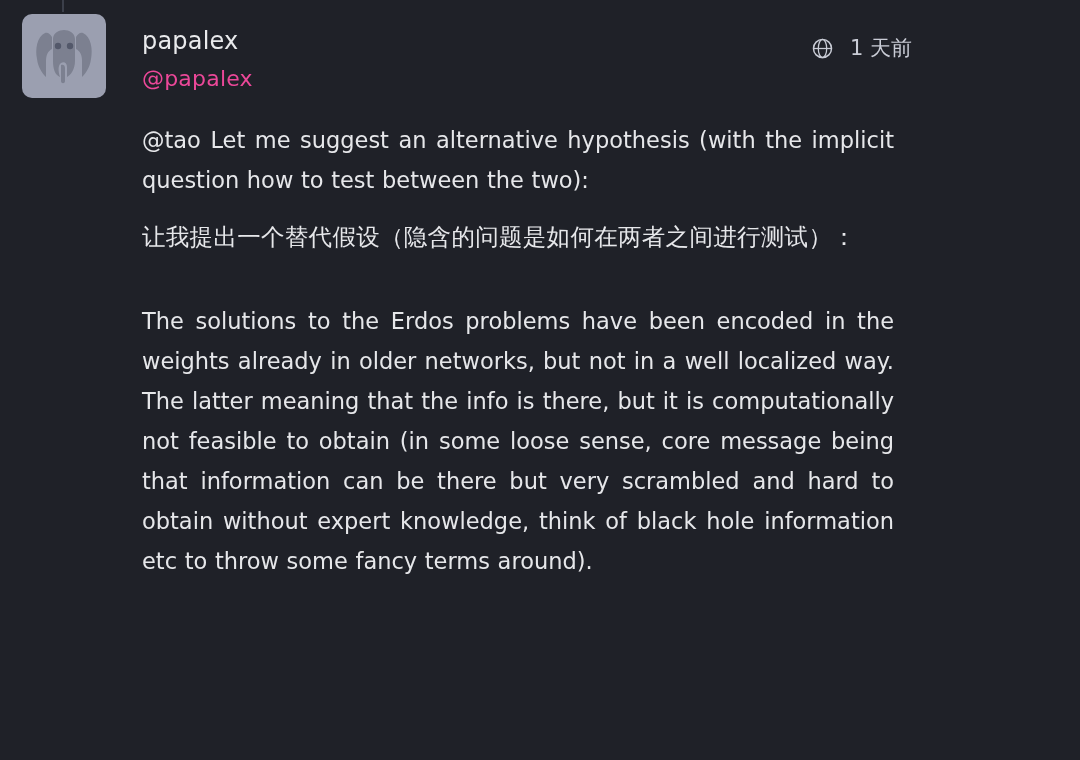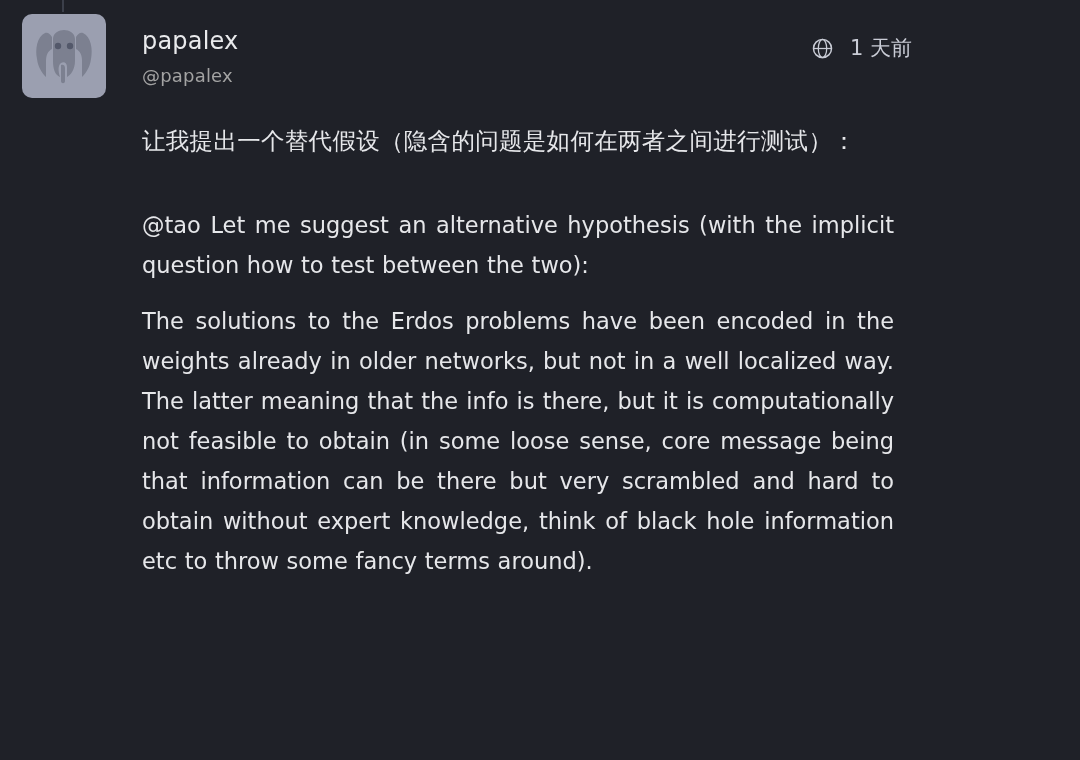--- a/index.html
+++ b/index.html
@@ -58,22 +58,22 @@
     padding-top: 14px;
     line-height: 1.15;
   }
   .display-name {
     font-size: 24px;
     font-weight: 400;
     color: #e9eaec;
     letter-spacing: 0.2px;
   }
   .handle {
-    font-size: 18px;
-    color: #a3a3a3;
+    font-size: 22px;
+    color: #ec4899;
     margin-top: 10px;
     letter-spacing: 0.2px;
   }
 
   .meta {
     position: absolute;
     right: 0;
     top: 20px;
     display: flex;
     align-items: center;
@@ -152,18 +152,18 @@
           <circle cx="10" cy="10" r="8.6" fill="none" stroke="#c9ccd6" stroke-width="1.4"></circle>
           <ellipse cx="10" cy="10" rx="4" ry="8.6" fill="none" stroke="#c9ccd6" stroke-width="1.2"></ellipse>
           <line x1="1.4" y1="10" x2="18.6" y2="10" stroke="#c9ccd6" stroke-width="1.2"></line>
         </svg>
       </span>
       <span>1 天前</span>
     </div>
   </div>
 
   <div class="body">
+    <p class="para tight">@tao Let me suggest an alternative hypothesis (with the implicit question how to test between the two):</p>
     <p class="para cjk spaced-after">让我提出一个替代假设（隐含的问题是如何在两者之间进行测试）：</p>
-    <p class="para tight">@tao Let me suggest an alternative hypothesis (with the implicit question how to test between the two):</p>
     <p class="para">The solutions to the Erdos problems have been encoded in the weights already in older networks, but not in a well localized way. The latter meaning that the info is there, but it is computationally not feasible to obtain (in some loose sense, core message being that information can be there but very scrambled and hard to obtain without expert knowledge, think of black hole information etc to throw some fancy terms around).</p>
   </div>
 
 </div>
 
 </body></html>

